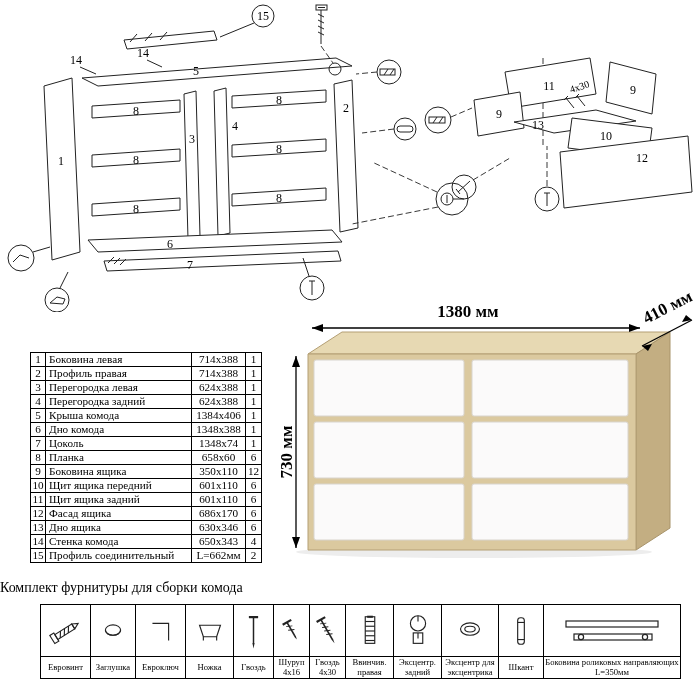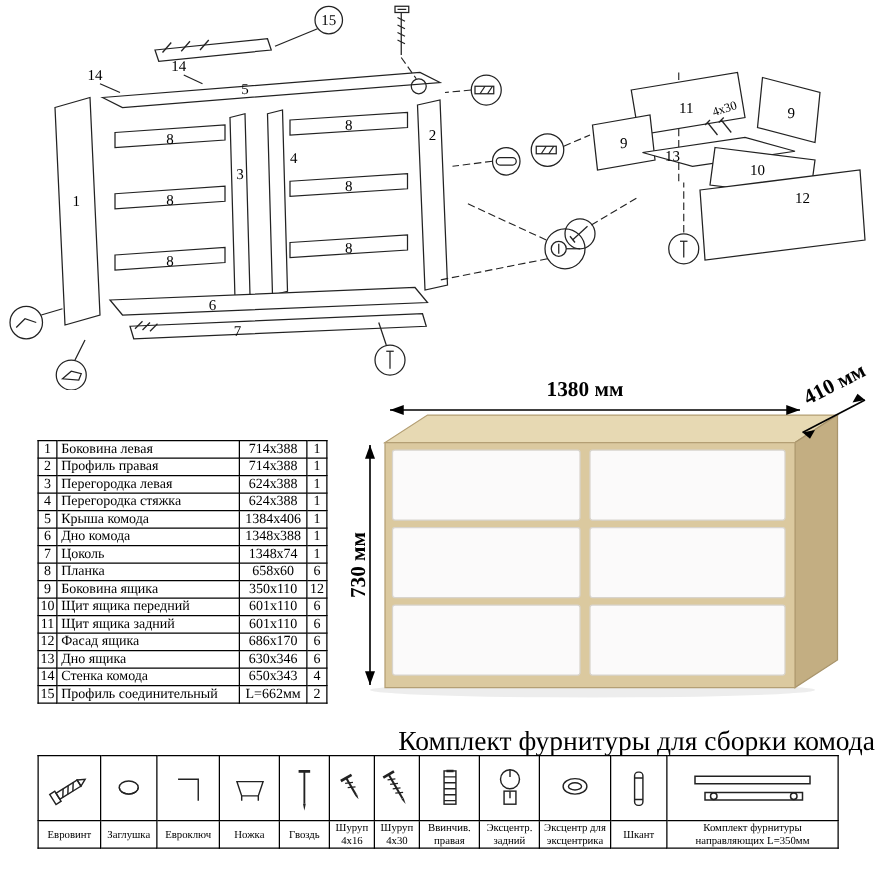--- a/index.html
+++ b/index.html
@@ -10,21 +10,21 @@
   svg text{stroke:none}
   .cl{font:12px "Liberation Serif",serif;fill:#000;text-anchor:middle}
   .cls{font:10px "Liberation Serif",serif;fill:#000;text-anchor:middle}
   .dim{font:700 17px "Liberation Serif",serif;fill:#000;text-anchor:middle}
   .ln{stroke:#222;fill:none;stroke-width:1}
   .pnl{stroke:#222;fill:#fff;stroke-width:1}
   .dsh{stroke:#222;fill:none;stroke-width:.9;stroke-dasharray:6 3}
   table.parts{border-collapse:collapse;font-size:11.2px}
   table.parts td{border:1px solid #000;padding:0 3px;height:13.6px;line-height:13px;white-space:nowrap}
   table.parts td.c{text-align:center;padding:0 1px}
-  .hw-title{font-size:22px;text-align:right}
+  .hw-title{font-size:14px;text-align:left}
   table.hw{border-collapse:collapse;table-layout:fixed;text-align:center;font-size:8.6px}
   table.hw td{border:1px solid #000;padding:1px;vertical-align:middle;line-height:1.12;overflow:hidden}
   table.hw tr.icons td{height:52px}
   table.hw tr.qty td{font-size:12.5px;height:17px}
   .hwicon{stroke:#222;fill:none;stroke-width:1.2}
   .icim{display:block;margin:0 auto;max-width:100%}
 </style>
 </head>
 <body>
 
@@ -227,21 +227,21 @@
         <td class="c">1</td>
       </tr>
     <tr>
         <td class="c">3</td>
         <td>Перегородка левая</td>
         <td class="c">624x388</td>
         <td class="c">1</td>
       </tr>
     <tr>
         <td class="c">4</td>
-        <td>Перегородка стяжка</td>
+        <td>Перегородка задний</td>
         <td class="c">624x388</td>
         <td class="c">1</td>
       </tr>
     <tr>
         <td class="c">5</td>
         <td>Крыша комода</td>
         <td class="c">1384x406</td>
         <td class="c">1</td>
       </tr>
     <tr>
@@ -338,21 +338,21 @@
   <g>
     <line x1="20" y1="66" x2="20" y2="258" stroke="#000" stroke-width="1.3"></line>
     <polygon points="20,66 16,77 24,77" fill="#000"></polygon>
     <polygon points="20,258 16,247 24,247" fill="#000"></polygon>
     <text class="dim" x="12" y="166" transform="rotate(-90 12 162)">730 мм</text>
   </g>
 </svg>
 
 <div class="hw-title abs" style="left:0;top:580px;width:700px">Комплект фурнитуры для сборки комода</div>
 
-<table class="hw abs" style="left:30px;top:604px;width:640px">
+<table class="hw abs" style="left:40px;top:604px;width:640px">
   <colgroup>
     <col style="width:50px">
       <col style="width:45px">
       <col style="width:50px">
       <col style="width:48px">
     <col style="width:40px">
       <col style="width:36px">
       <col style="width:36px">
       <col style="width:48px">
     <col style="width:48px">
@@ -480,21 +480,21 @@
           </svg>
         </td>
     </tr>
     <tr class="names">
       <td>Евровинт</td>
       <td>Заглушка</td>
       <td>Евроключ</td>
       <td>Ножка</td>
       <td>Гвоздь</td>
       <td>Шуруп 4x16</td>
-      <td>Шуруп 4x30</td>
+      <td>Гвоздь 4x30</td>
       <td>Ввинчив. правая</td>
       <td>Эксцентр. задний</td>
       <td>Эксцентр для эксцентрика</td>
       <td>Шкант</td>
-      <td>Комплект фурнитуры направляющих L=350мм</td>
+      <td>Боковина роликовых направляющих L=350мм</td>
     </tr>
   </tbody>
 </table>
 
 </body></html>

